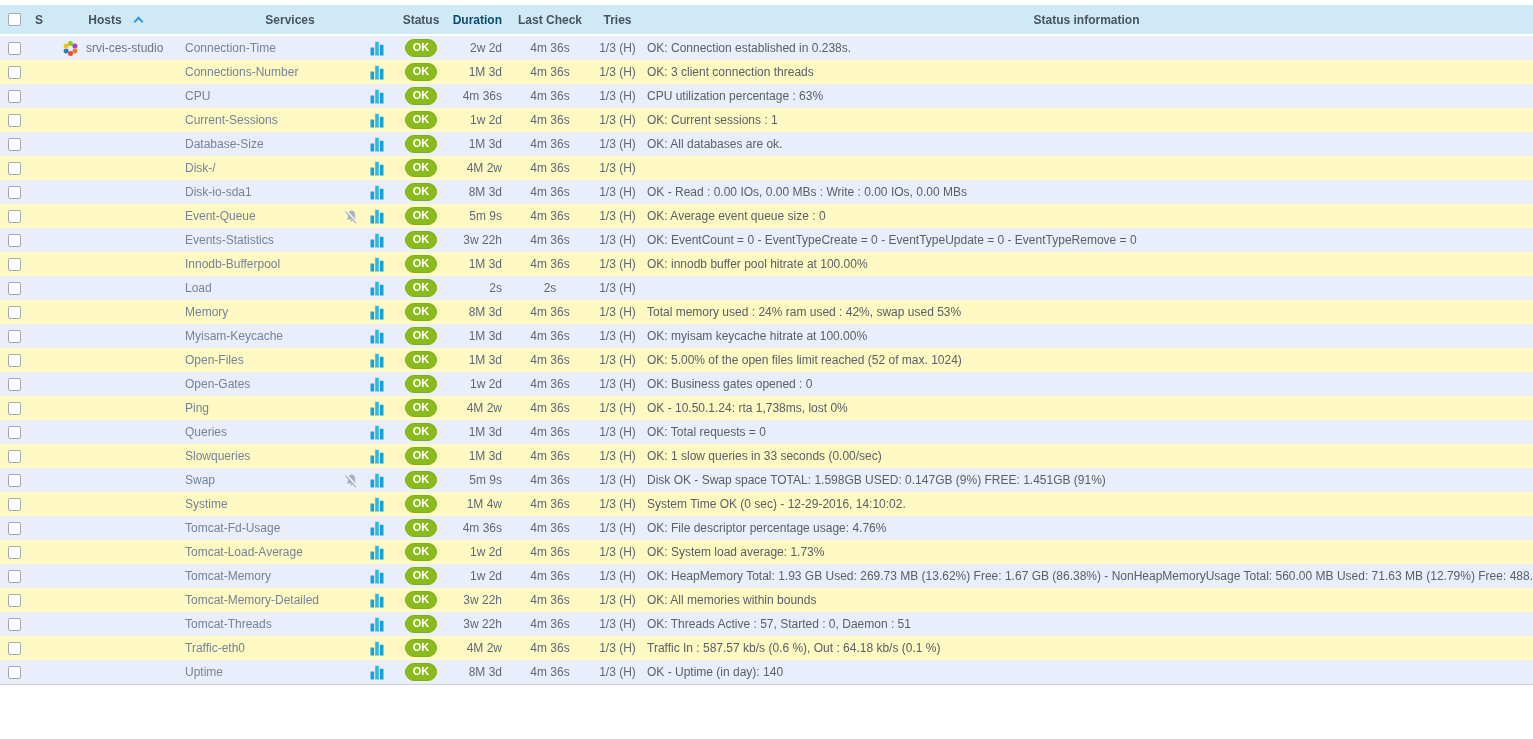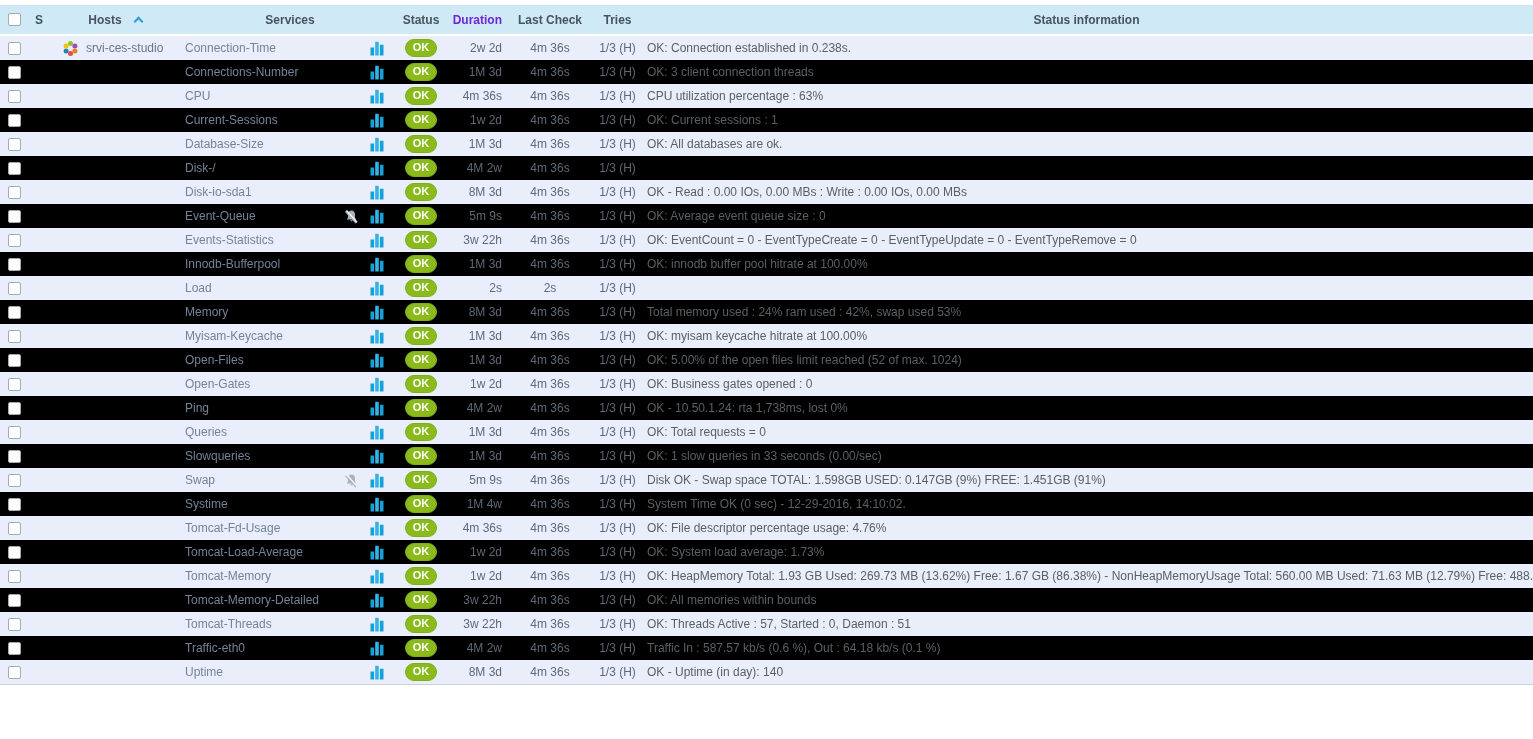--- a/index.html
+++ b/index.html
@@ -9,36 +9,36 @@
 
   .hdr {
     display:flex; align-items:center; height:29px;
     background:#cfe9f6; color:#47545f; font-weight:bold; margin-bottom:2px;
   }
   .row {
     display:flex; align-items:center; height:24px; margin-bottom:0;
     color:#74839a;
   }
   .row.odd  { background:#e9eefa; }
-  .row.even { background:#000000; }
+  .row.even { background:#fef9c3; }
   .row-list { border-bottom:1px solid #c9d2da; }
 
   .c-check   { width:28px; display:flex; justify-content:center; flex:none; }
   .c-s       { width:22px; flex:none; text-align:center; }
   .c-host    { width:130px; flex:none; display:flex; align-items:center; padding-left:12px; }
   .c-service { width:220px; flex:none; display:flex; align-items:center; padding-left:5px; padding-right:10px; }
   .c-status  { width:42px; flex:none; display:flex; justify-content:center; }
   .c-duration{ width:63px; flex:none; text-align:right; padding-right:3px; color:#5d6a77; }
   .c-lastchk { width:90px; flex:none; text-align:center; color:#5d6a77; }
   .c-tries   { width:45px; flex:none; text-align:center; color:#5d6a77; white-space:nowrap; }
   .c-info    { flex:1; padding-left:7px; color:#596066; white-space:nowrap; overflow:hidden; }
 
   .hdr .c-host { padding-left:0; justify-content:center; gap:13px; }
   .hdr .c-service { justify-content:center; padding:0; }
-  .hdr .c-duration { text-align:right; padding-right:3px; color:#6d28d9; }
+  .hdr .c-duration { text-align:right; padding-right:3px; color:#0c4a6e; }
   .hdr .c-lastchk, .hdr .c-tries { color:#47545f; }
   .hdr .c-info { text-align:center; padding:0; color:#47545f; }
 
   .checkbox {
     width:13px; height:13px; background:#fdfdfd;
     border:1px solid #a3abb2; border-radius:2px; cursor:pointer;
   }
   .sort-caret {
     width:7px; height:7px; margin-top:4px;
     border-top:2px solid #2e9bd6; border-left:2px solid #2e9bd6;

